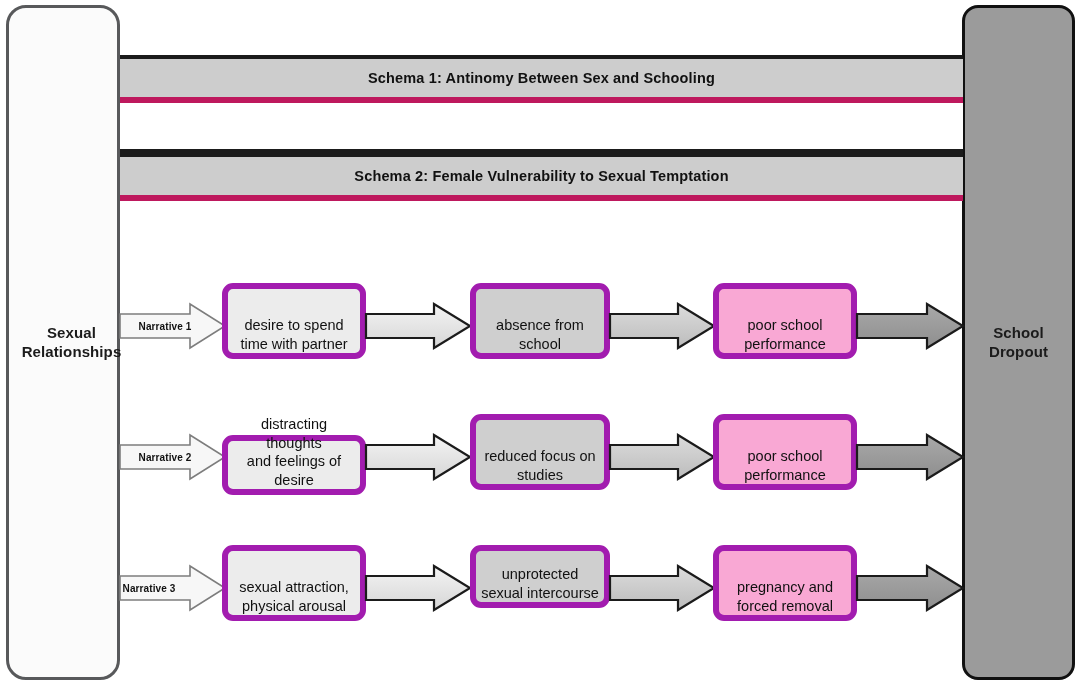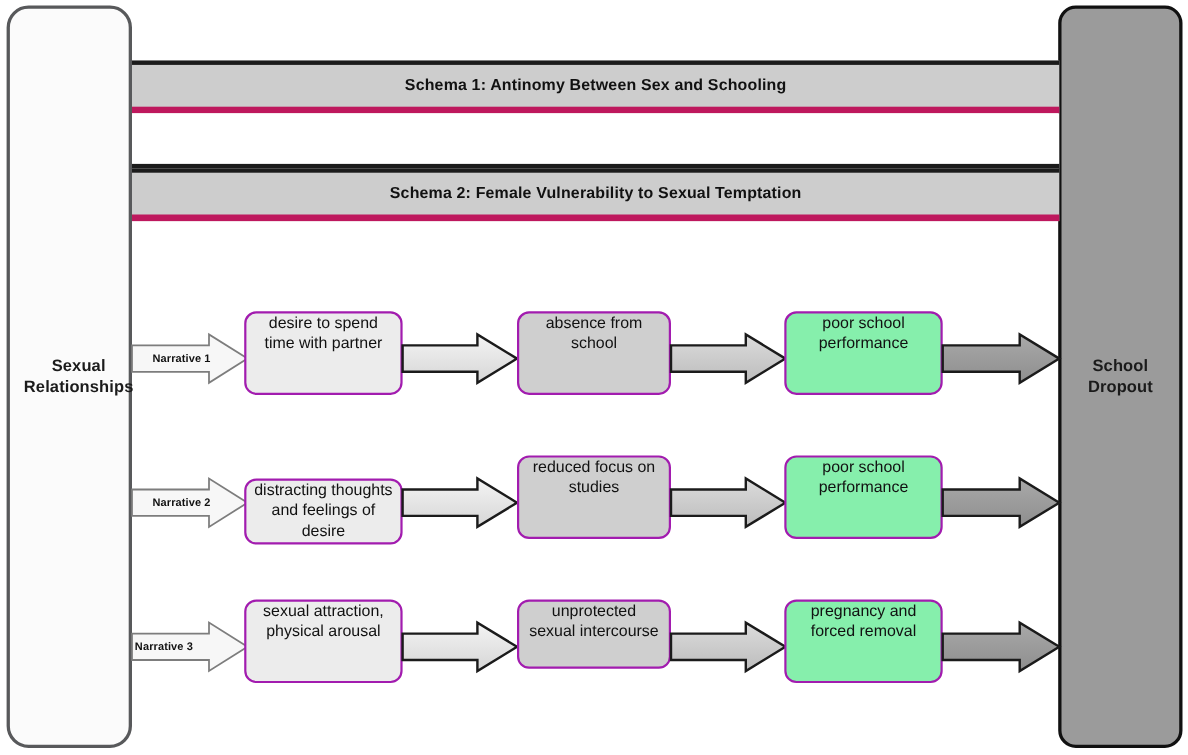--- a/index.html
+++ b/index.html
@@ -13,26 +13,26 @@
 
   .schema{position:absolute;left:120px;width:843px;box-sizing:border-box;
           background:#cdcdcd;border-top:4px solid #1b1b1b;border-bottom:6px solid #be185d;
           display:flex;align-items:center;justify-content:center;}
   #schema-1{top:55px;height:48px;}
   #schema-2{top:153px;height:48px;}
   .schema .lbl{font-size:14.5px;font-weight:bold;color:#111;letter-spacing:.15px;}
   .schema-gap{position:absolute;left:120px;width:843px;top:103px;height:50px;background:#ffffff;box-sizing:border-box;
               border-bottom:4px solid #1b1b1b;}
 
-  .node{position:absolute;box-sizing:border-box;border-radius:11px;display:flex;align-items:flex-start;
-        justify-content:center;text-align:center;border:2px solid #a21caf;}
+  .node{position:absolute;box-sizing:border-box;border-radius:11px;display:flex;align-items:flex-end;
+        justify-content:center;text-align:center;border:6px solid #a21caf;}
   .node .lbl{font-size:14.5px;color:#111;line-height:1.27;padding:0 5px;}
   .tone-1{background:#ececec;}
   .tone-2{background:#cfcfcf;}
-  .tone-3{background:#86efac;}
+  .tone-3{background:#f9a8d4;}
 
   .barrow{position:absolute;}
   .barrow svg{display:block;overflow:visible;}
 
   .narr-label{position:absolute;font-size:10px;font-weight:bold;color:#111;
               display:flex;align-items:center;justify-content:center;letter-spacing:.1px;}
 </style>
 </head>
 <body>
 

